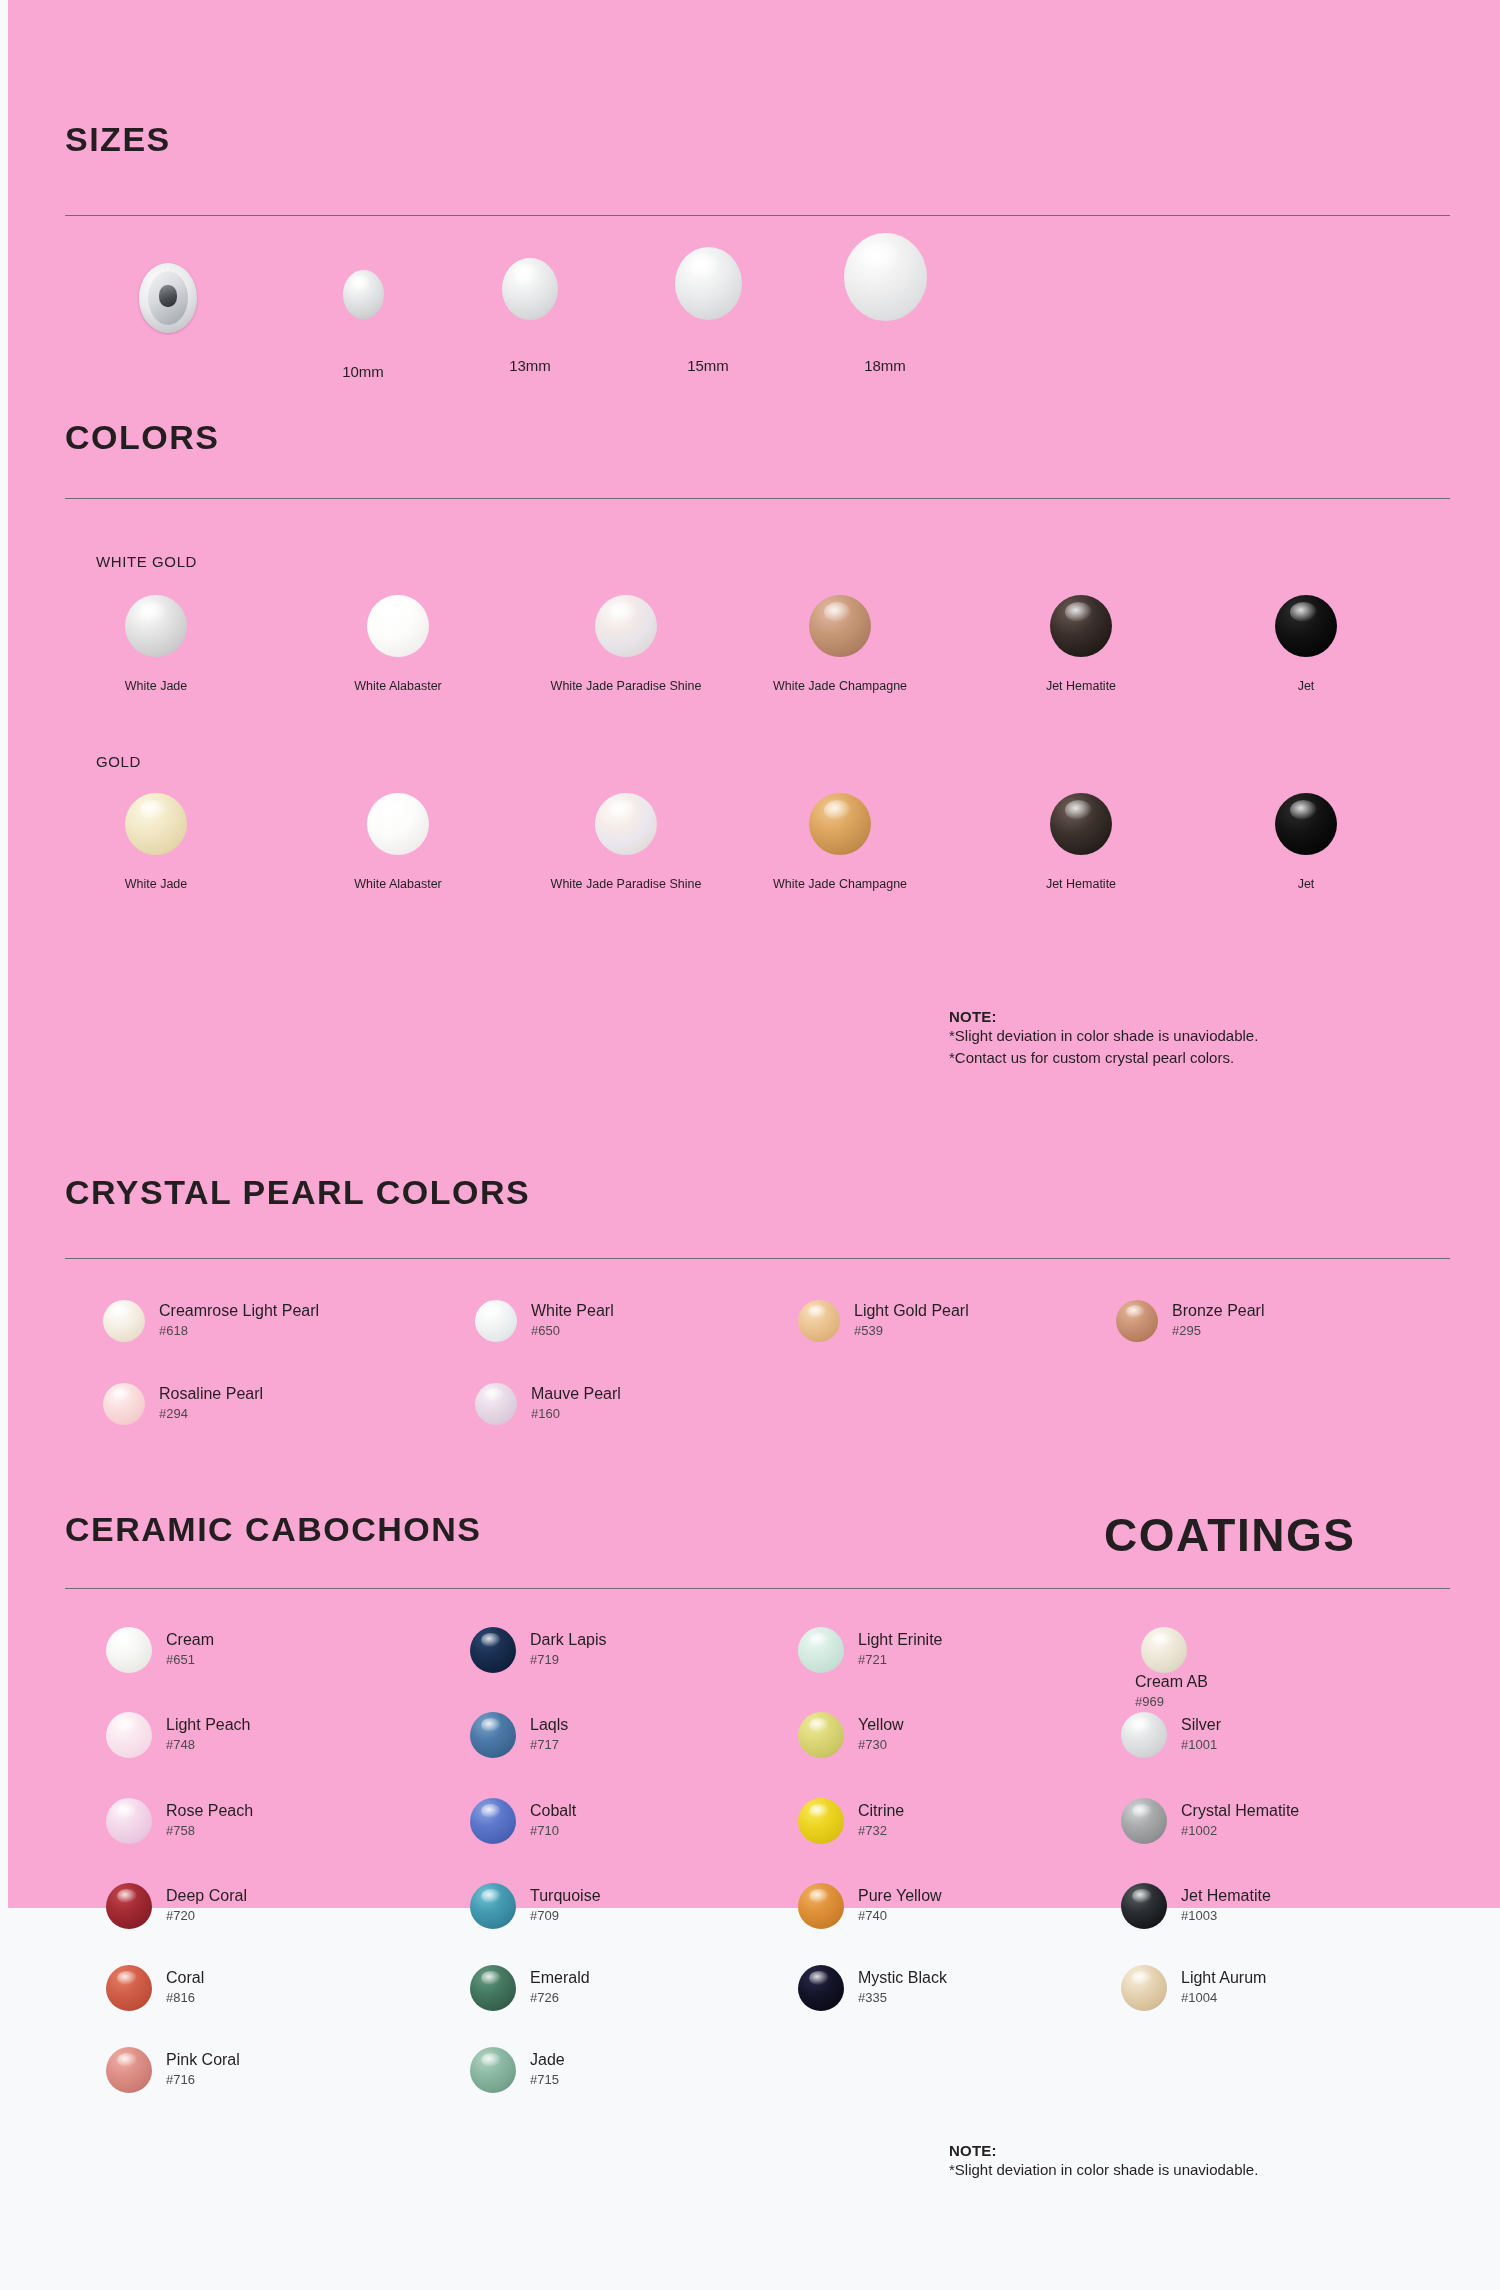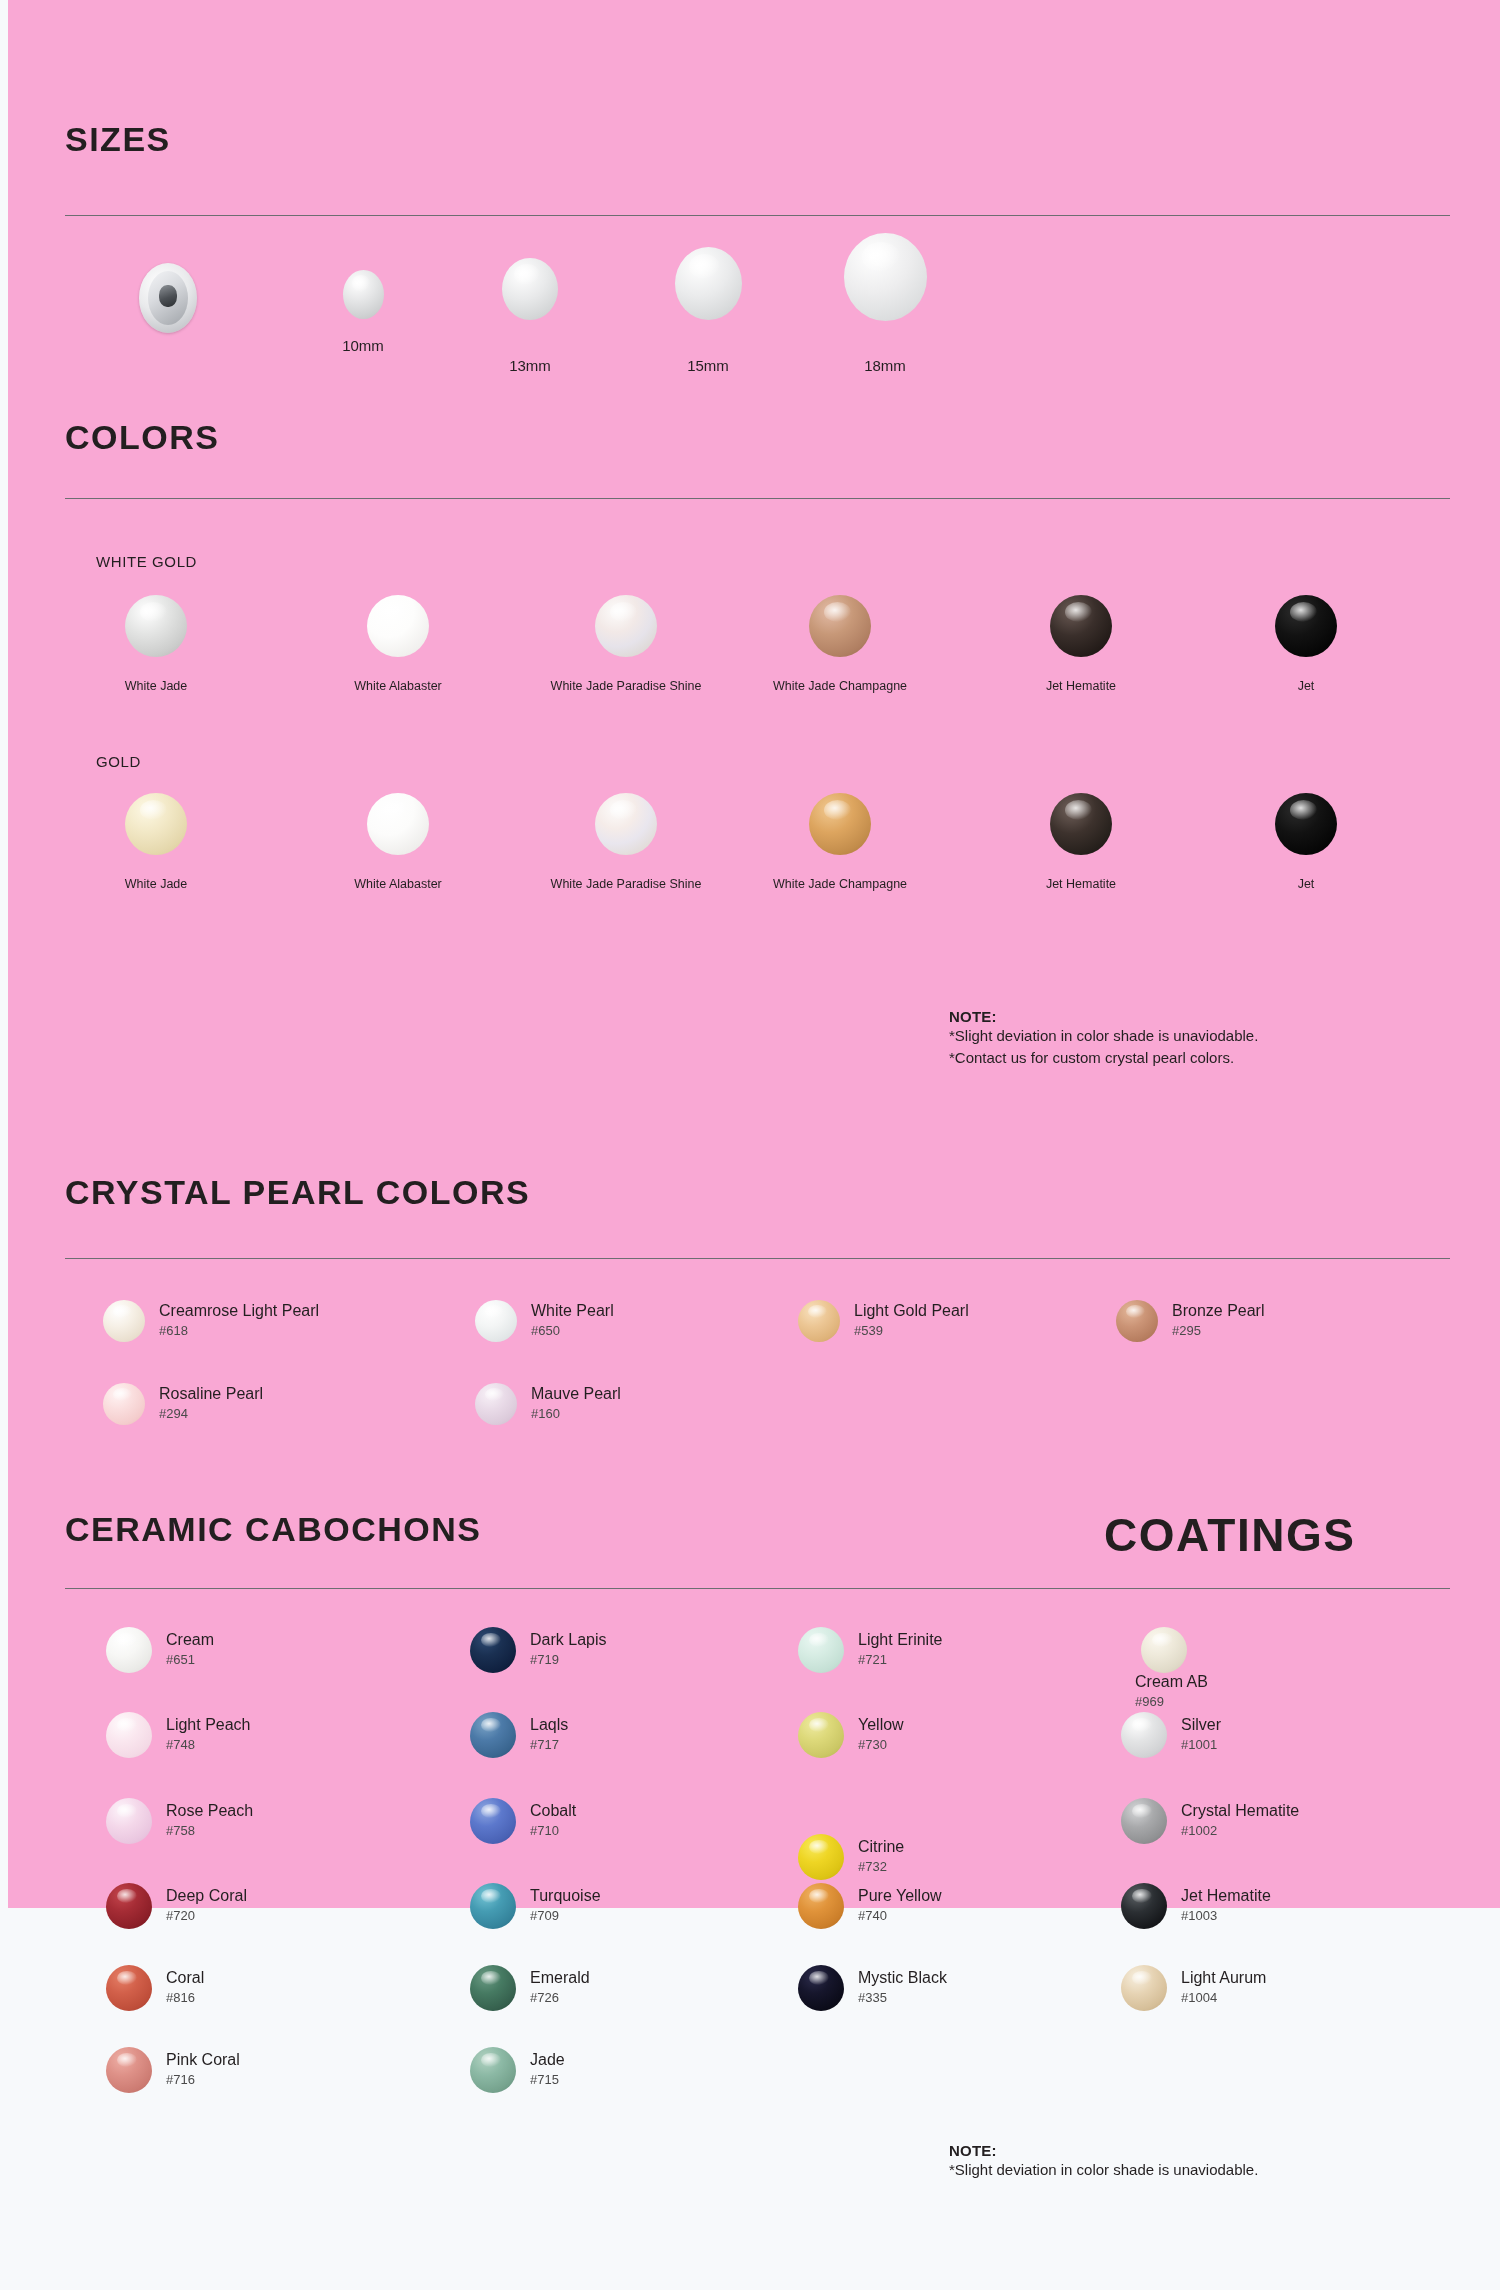--- a/index.html
+++ b/index.html
@@ -156,21 +156,21 @@
   <div class="rule abs" style="left:57px; top:215px; width:1385px;"></div>
 
   <div class="abs" style="left:126px; top:263px; width:70px; height:70px;">
     <div class="setting-ring" style="left:5px; top:0px; width:58px; height:70px;"></div>
     <div class="setting-inner" style="left:14px; top:8px; width:40px; height:54px;"></div>
     <div class="setting-core" style="left:25px; top:22px; width:18px; height:22px;"></div>
   </div>
 
   <div class="abs" style="left:300px; top:270px; width:110px;">
     <div class="dome" style="margin:0 auto; width:41px; height:49px; background:radial-gradient(circle at 35% 26%, #ffffff 0%, #e4e5e6 42%, #cfd1d2 74%, #bcbebf 100%);"></div>
-    <div class="cap-size" style="margin-top:18px;">10mm</div>
+    <div class="cap-size" style="margin-top:44px;">10mm</div>
   </div>
 
   <div class="abs" style="left:467px; top:258px; width:110px;">
     <div class="dome" style="margin:0 auto; width:56px; height:62px; background:radial-gradient(circle at 35% 26%, #ffffff 0%, #e8e9ea 44%, #d4d6d7 76%, #c2c4c5 100%);"></div>
     <div class="cap-size" style="margin-top:37px;">13mm</div>
   </div>
 
   <div class="abs" style="left:645px; top:247px; width:110px;">
     <div class="dome" style="margin:0 auto; width:67px; height:73px; background:radial-gradient(circle at 35% 26%, #ffffff 0%, #eaebec 44%, #d7d9da 76%, #c6c8c9 100%);"></div>
     <div class="cap-size" style="margin-top:37px;">15mm</div>
@@ -389,21 +389,21 @@
       <div class="sw-code">#721</div>
     </div>
   </div>
   <div class="swatch-row" style="left:790px; top:1712px;">
     <div class="sphere cabochon" style="width:46px;height:46px;background:radial-gradient(circle at 34% 26%, #eeeaa0 0%, #ddd97a 36%, #cbc765 72%, #b2af50 100%);"></div>
     <div class="swatch-text">
       <div class="sw-name">Yellow</div>
       <div class="sw-code">#730</div>
     </div>
   </div>
-  <div class="swatch-row" style="left:790px; top:1798px;margin-top:36px;">
+  <div class="swatch-row" style="left:790px; top:1798px;">
     <div class="sphere cabochon" style="width:46px;height:46px;background:radial-gradient(circle at 34% 26%, #f8e95c 0%, #eed524 36%, #ddc414 72%, #c2aa0c 100%);"></div>
     <div class="swatch-text">
       <div class="sw-name">Citrine</div>
       <div class="sw-code">#732</div>
     </div>
   </div>
   <div class="swatch-row" style="left:790px; top:1883px;">
     <div class="sphere cabochon" style="width:46px;height:46px;background:radial-gradient(circle at 34% 26%, #f0b264 0%, #e0933a 36%, #cc7f2a 72%, #ad671d 100%);"></div>
     <div class="swatch-text">
       <div class="sw-name">Pure Yellow</div>

